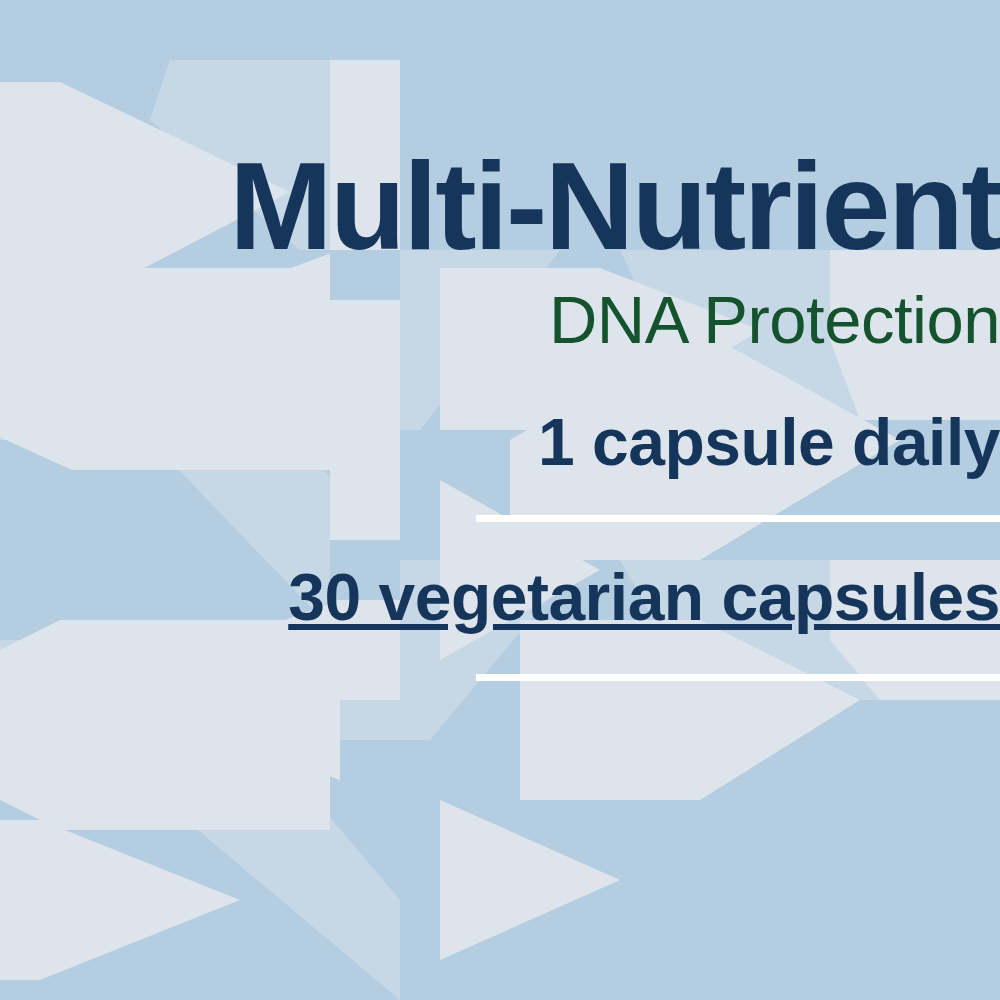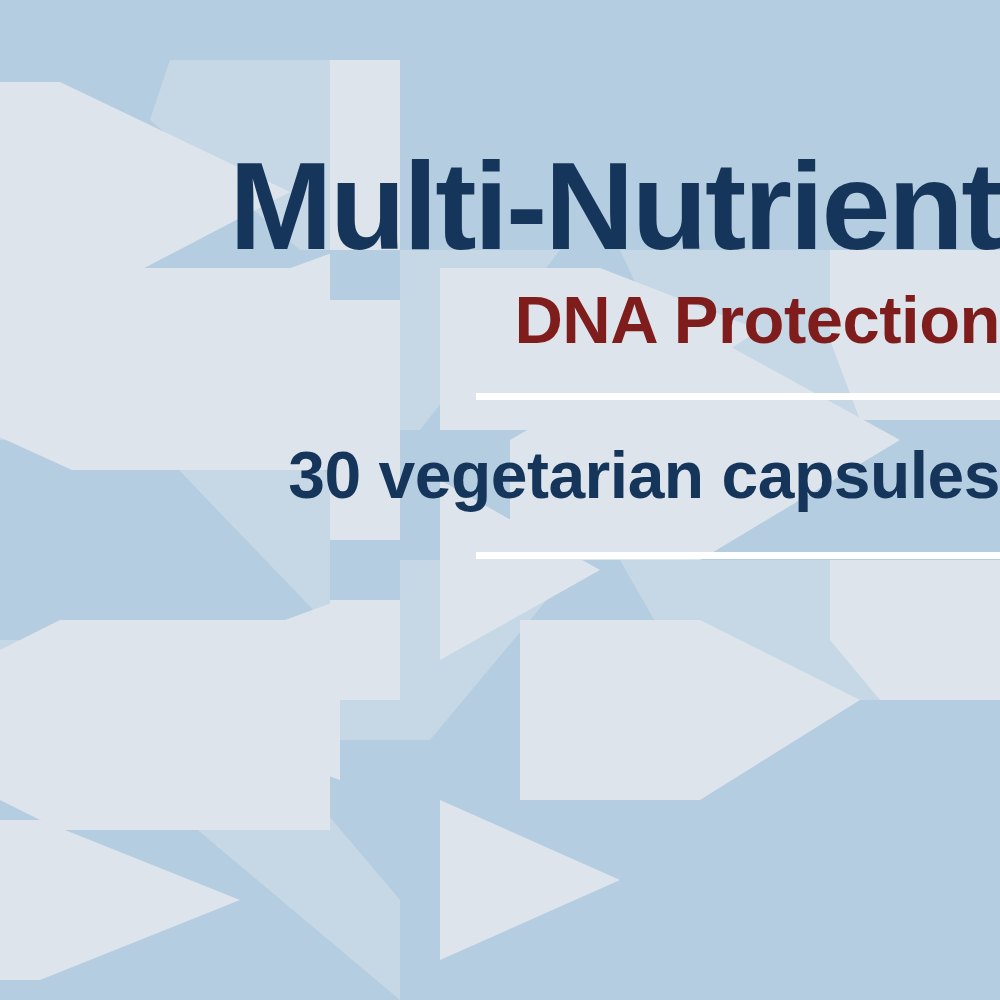--- a/index.html
+++ b/index.html
@@ -47,38 +47,38 @@
     color: #16355a;
     font-weight: bold;
     font-size: 124px;
     line-height: 1;
     letter-spacing: -2.5px;
     margin-top: 144px;
     white-space: nowrap;
   }
 
   .subtitle {
-    color: #7f1d1d;
-    font-weight: bold;
+    color: #14532d;
+    font-weight: normal;
     font-size: 67px;
     line-height: 1;
     letter-spacing: -0.5px;
     margin-top: 18px;
     white-space: nowrap;
   }
 
   .fact {
     color: #16355a;
     font-weight: bold;
     line-height: 1;
     white-space: nowrap;
   }
 
   .fact-1 { font-size: 66px; margin-top: 56px; letter-spacing: -0.5px; }
-  .fact-2 { font-size: 66px; margin-top: 42px; letter-spacing: -0.5px; }
+  .fact-2 { font-size: 66px; margin-top: 42px; letter-spacing: -0.5px; text-decoration: underline; }
   .fact-3 { font-size: 66px; margin-top: 42px; letter-spacing: -0.5px; }
 
   .divider {
     width: 524px;
     height: 7px;
     background: #ffffff;
     margin-top: 40px;
     flex: none;
   }
   .divider.second { margin-top: 44px; }
@@ -142,20 +142,21 @@
       </g>
     </g>
   </svg>
 
   <div id="content">
 
     <div class="title">Multi-Nutrient</div>
 
     <div class="subtitle">DNA Protection</div>
 
+    <div class="fact fact-1">1 capsule daily</div>
 
     <div class="divider"></div>
 
     <div class="fact fact-2">30 vegetarian capsules</div>
 
     <div class="divider second"></div>
 
 
   </div>
 </div>

